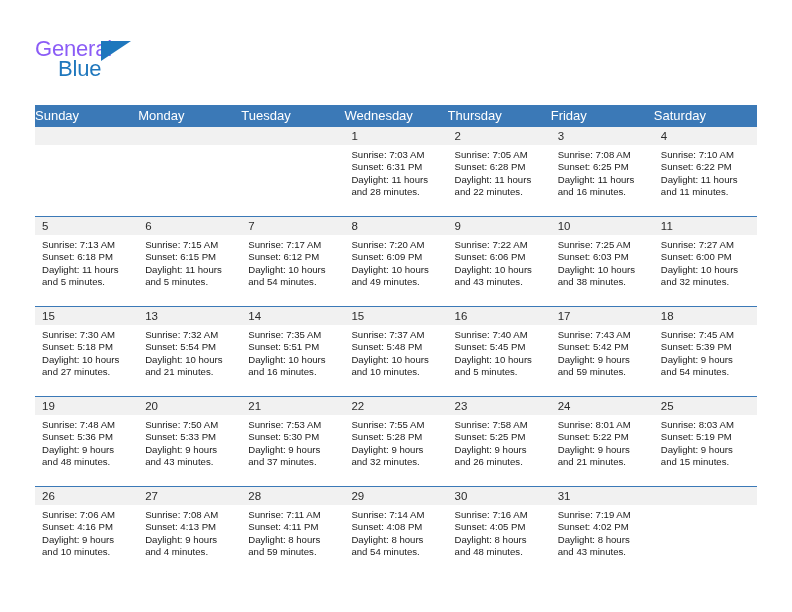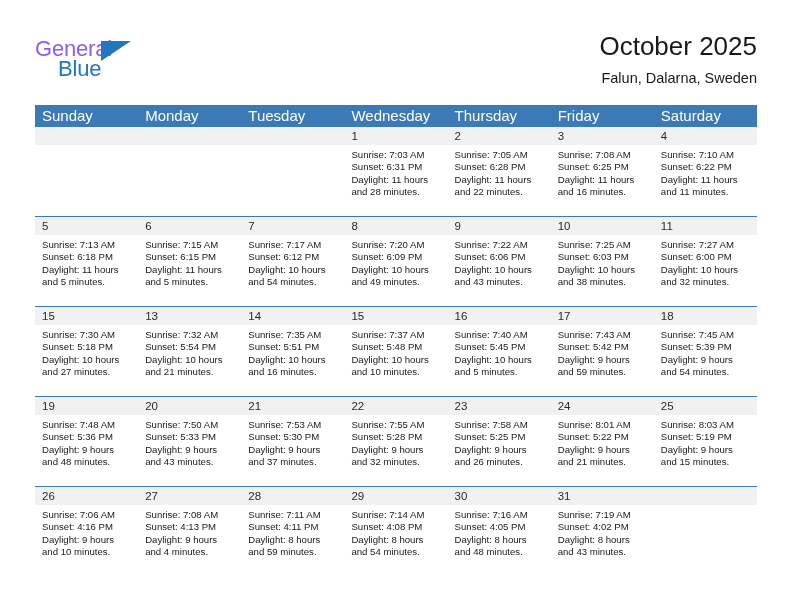--- a/index.html
+++ b/index.html
@@ -95,23 +95,22 @@
   }
 
   .weekday-row {
     display: flex;
     background: #3b79b7;
     height: 21px;
   }
   .weekday-cell {
     flex: 1 1 0;
     color: #ffffff;
-    font-size: 15px;
+    font-size: 13px;
     line-height: 21px;
-    padding-left: 7px;
     box-sizing: border-box;
     white-space: nowrap;
     overflow: hidden;
   }
 
   .week-row {
     display: flex;
     height: 90px;
     border-top: 1px solid #3b79b7;
     box-sizing: border-box;
@@ -160,24 +159,20 @@
 <div class="page">
 
   <div class="header">
 
     <div class="logo">
       <span class="logo-general">General</span>
       <span class="logo-triangle"></span>
       <span class="logo-blue">Blue</span>
     </div>
 
-    <div class="title-block">
-      <div class="month-title">October 2025</div>
-      <div class="location">Falun, Dalarna, Sweden</div>
-    </div>
 
   </div>
 
   <div class="calendar">
 
     <div class="weekday-row">
       <div class="weekday-cell">Sunday</div>
       <div class="weekday-cell">Monday</div>
       <div class="weekday-cell">Tuesday</div>
       <div class="weekday-cell">Wednesday</div>

